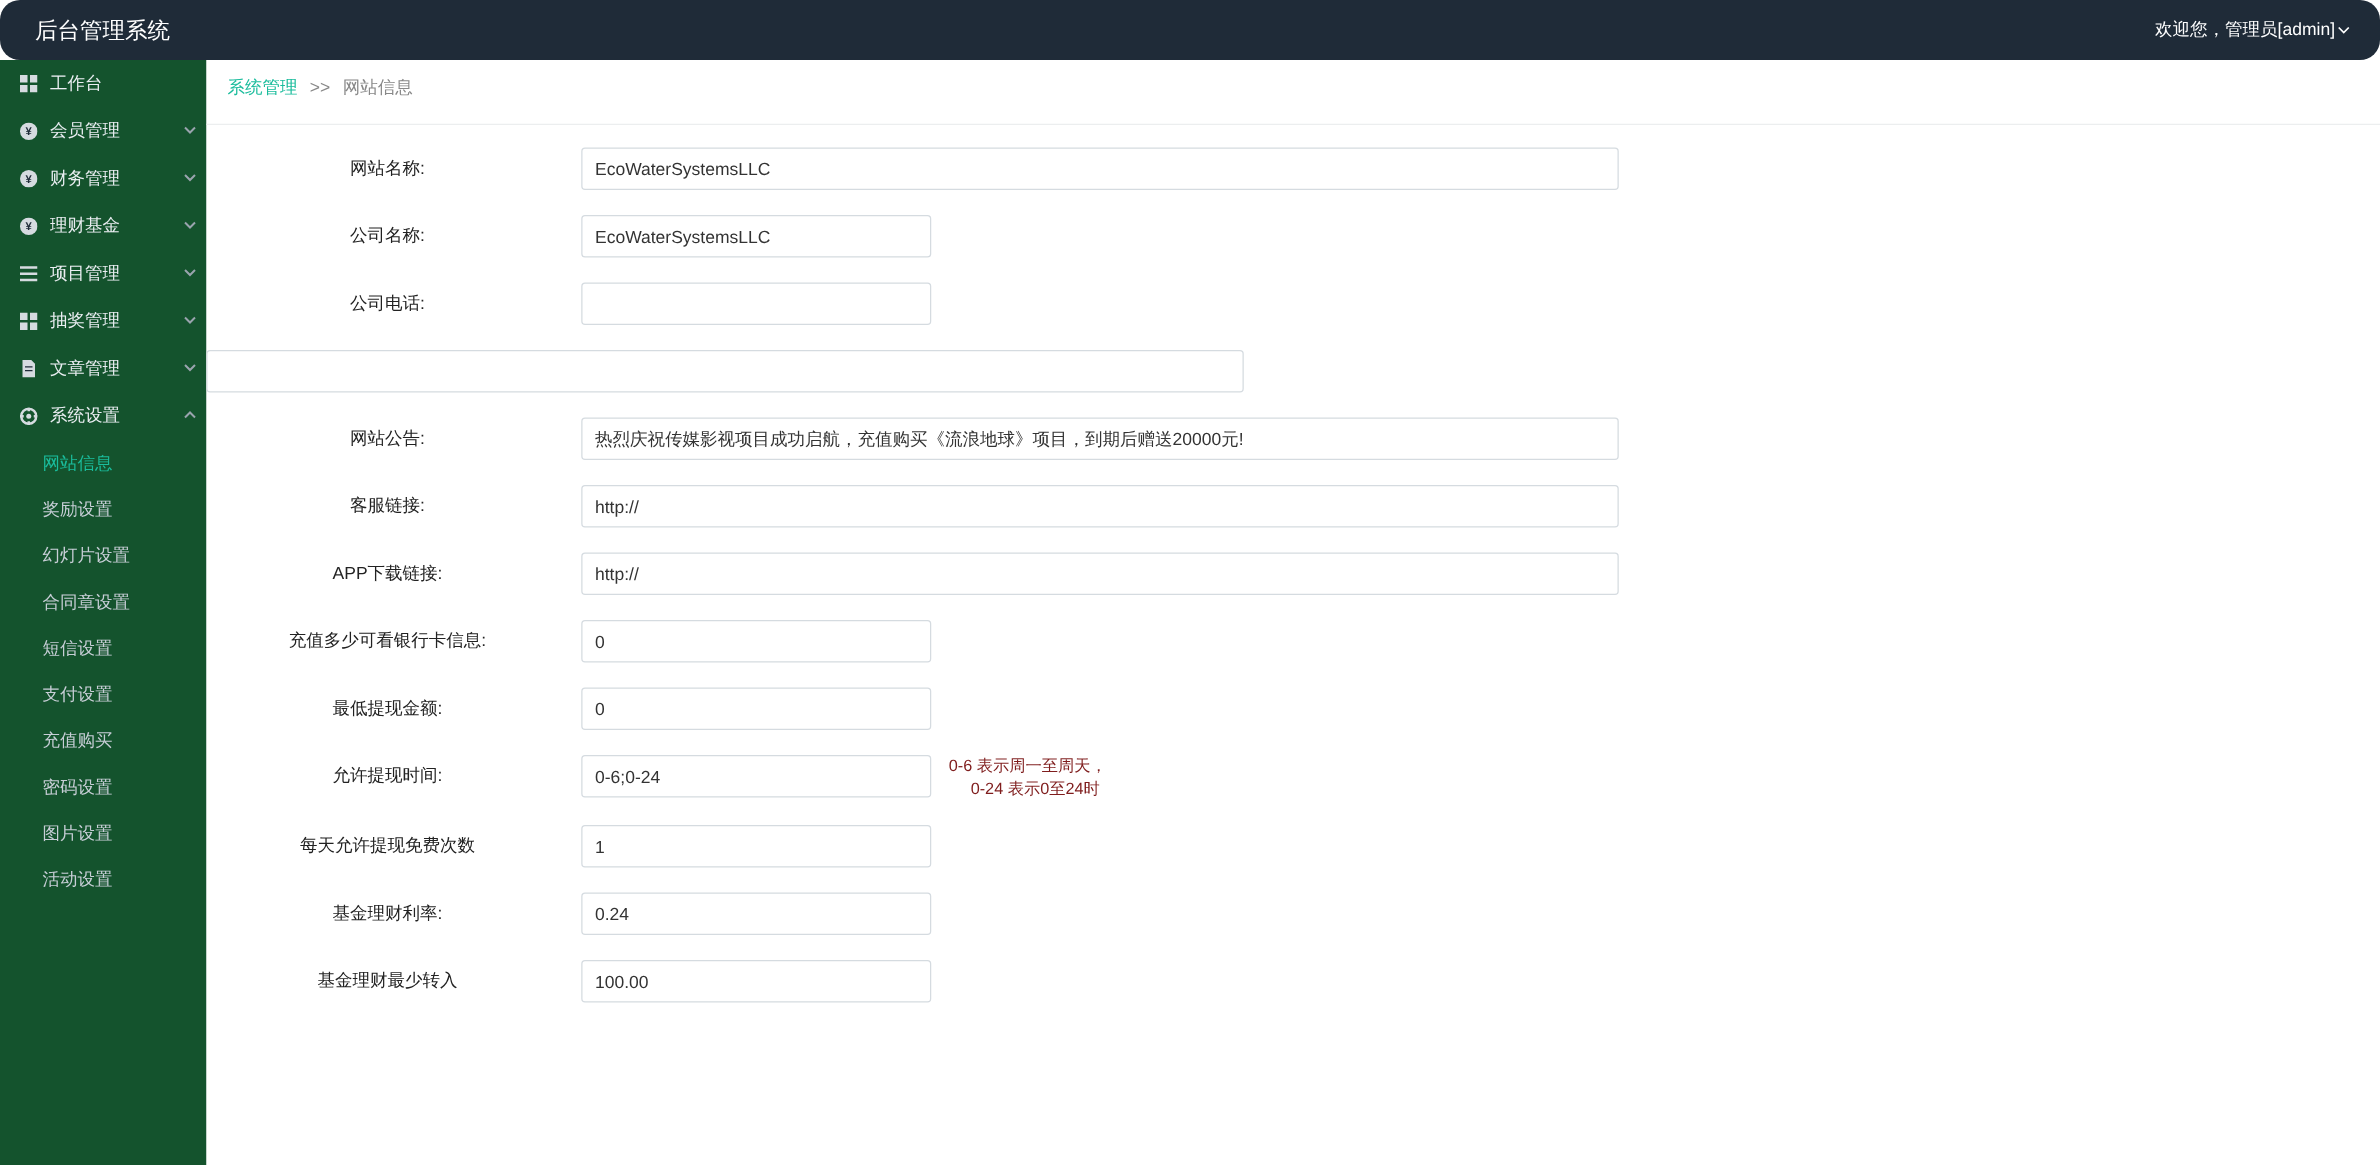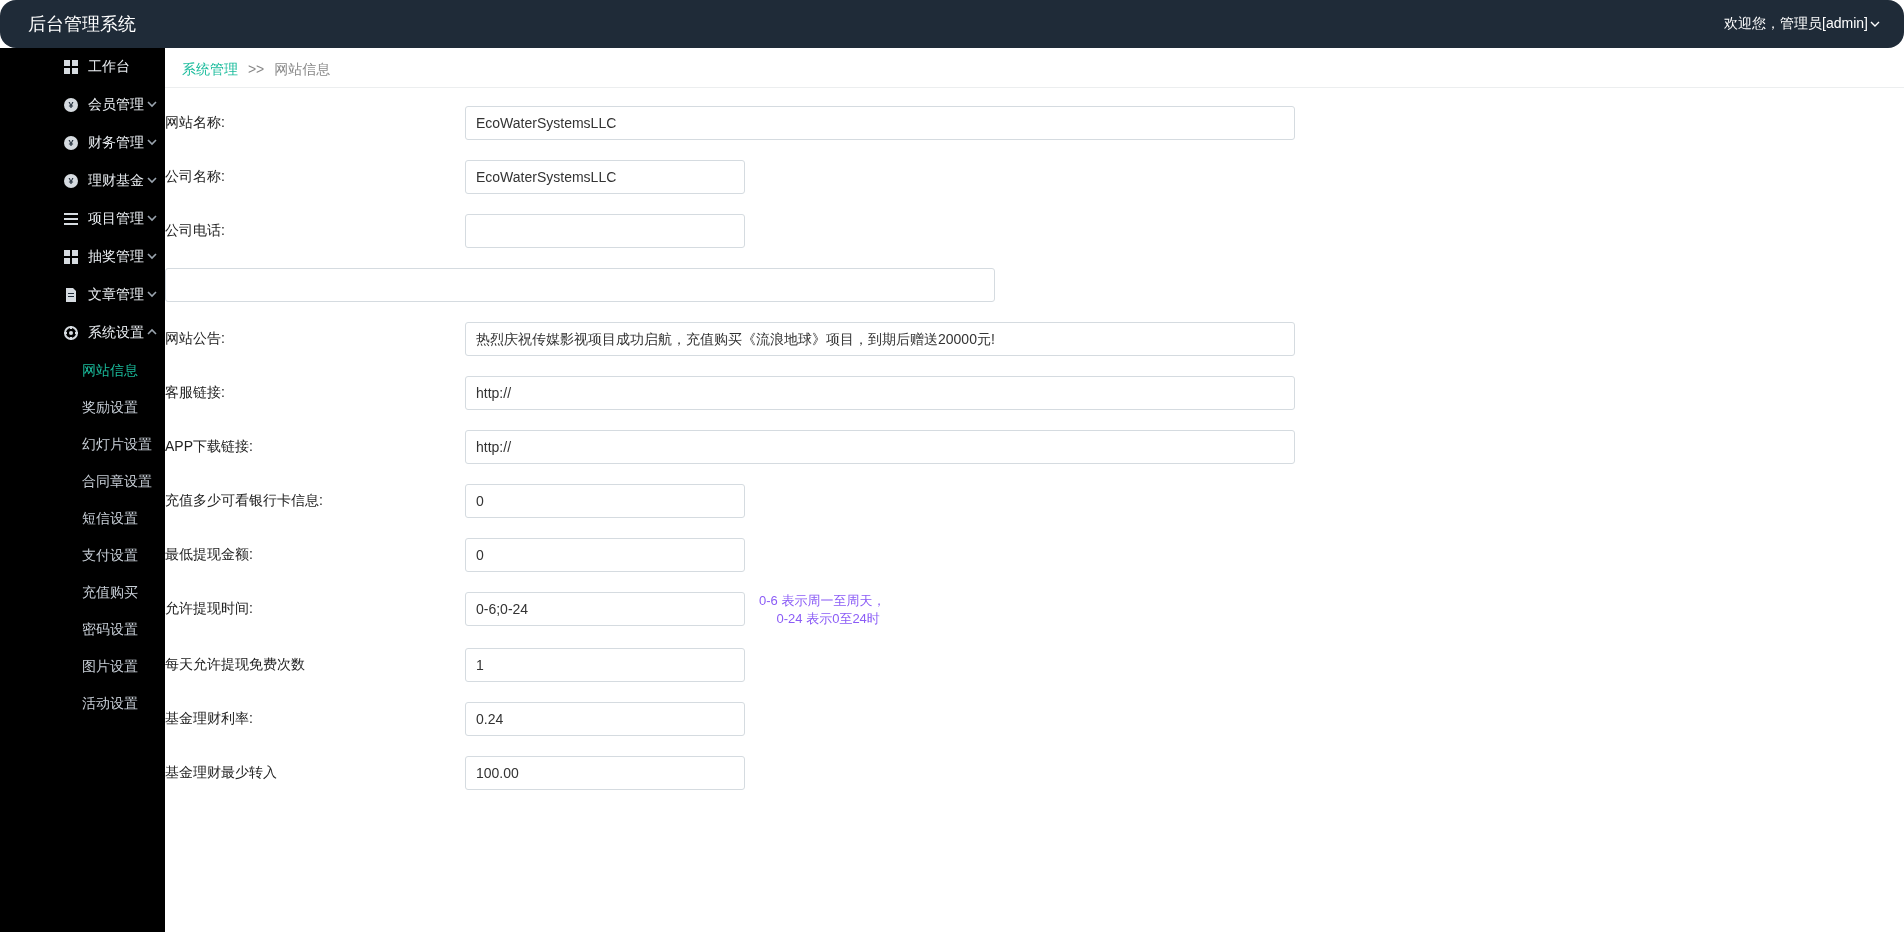--- a/index.html
+++ b/index.html
@@ -18,24 +18,23 @@
     border-radius: 16px;
   }
   .topbar .brand { font-size: 18px; font-weight: 500; }
   .topbar .user-area { font-size: 14px; display: flex; align-items: center; cursor: pointer; }
   .topbar .user-area .chev { margin-left: 2px; }
 
   
   .sidebar {
     position: fixed; top: 48px; bottom: 0; left: 0;
     width: 171px;
-    background: #000000;
+    background: #14532d;
     color: #c7ced6;
     overflow-y: auto;
-    padding-left: 48px;
   }
   .menu-item {
     display: flex; align-items: center;
     height: 38px;
     padding: 0 14px;
     cursor: pointer;
     color: #eaeef2;
     position: relative;
   }
   .menu-item .ico { width: 18px; display: inline-flex; align-items: center; justify-content: center; }
@@ -48,46 +47,46 @@
     padding-left: 34px; cursor: pointer; color: #c7ced6; font-size: 14px;
   }
   .submenu .sub-item.active { color: #1abc9c; }
 
   
   .main {
     position: fixed; top: 48px; left: 165px; right: 0; bottom: 0;
     background: #fff; overflow-y: auto;
   }
   .breadcrumb {
-    height: 40px; line-height: 42px;
+    height: 52px; line-height: 42px;
     padding-left: 17px;
     border-bottom: 1px solid #eceeef;
     font-size: 14px; color: #888;
   }
   .breadcrumb a { color: #1abc9c; text-decoration: none; cursor: pointer; }
   .breadcrumb .sep { color: #888; padding: 0 6px; }
   .breadcrumb .cur { color: #888; }
 
   .form-area { padding-top: 18px; }
   .form-row { display: flex; align-items: flex-start; margin-bottom: 20px; }
   .form-row .label {
     width: 300px; min-width: 300px;
-    text-align: left; padding-right: 10px;
+    text-align: center; padding-right: 10px;
     padding-top: 8px; font-size: 14px; color: #222;
   }
   .form-row .control { flex: 0 0 auto; }
   .form-row .control input[type=text] {
     height: 34px; line-height: 34px;
     border: 1px solid #d5dbe0; border-radius: 3px;
     padding: 16px 10px; font-size: 14px; color: #333;
     background: #fff; outline: none;
   }
   .form-row .control input.wide { width: 830px; }
   .form-row .control input.norm { width: 280px; }
-  .form-row .hint { margin-left: 14px; color: #8b5cf6; font-size: 13px; padding-top: 0; line-height: 18px; }
+  .form-row .hint { margin-left: 14px; color: #7f1d1d; font-size: 13px; padding-top: 0; line-height: 18px; }
 
   
   .ico svg { display: block; }
 </style>
 </head>
 <body>
 
 <div class="topbar">
   <div class="brand">后台管理系统</div>
   <div class="user-area">

